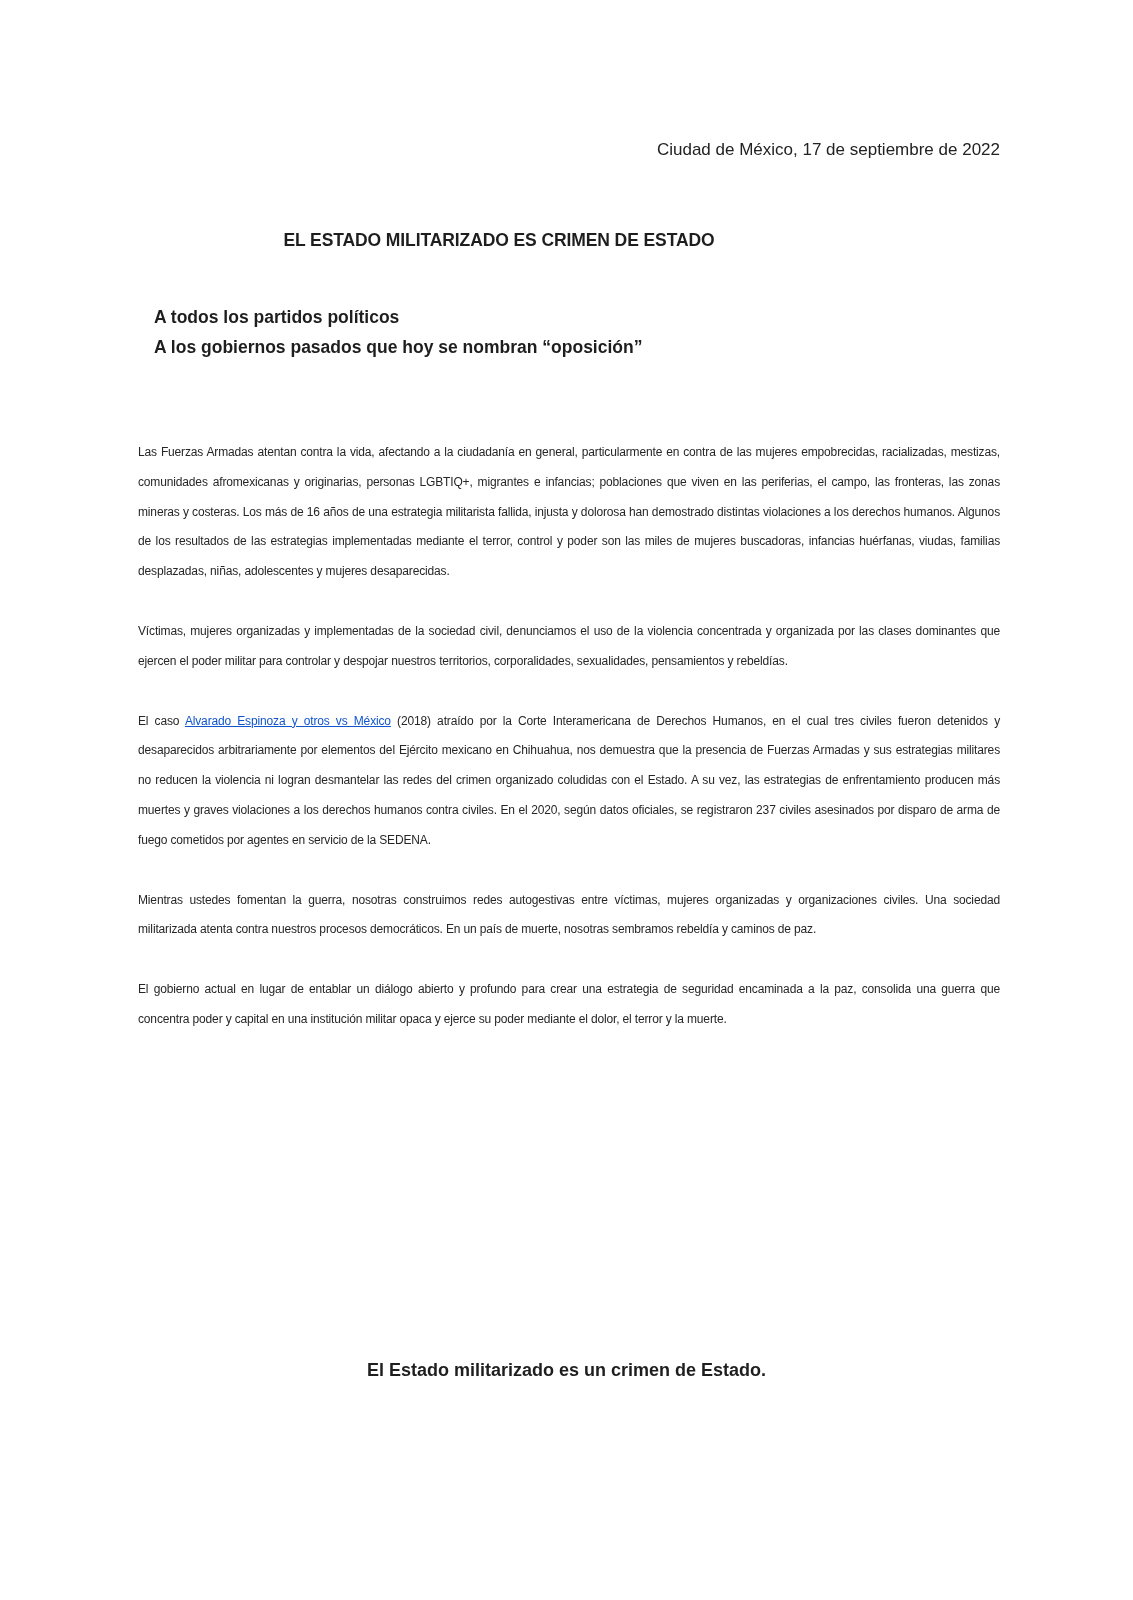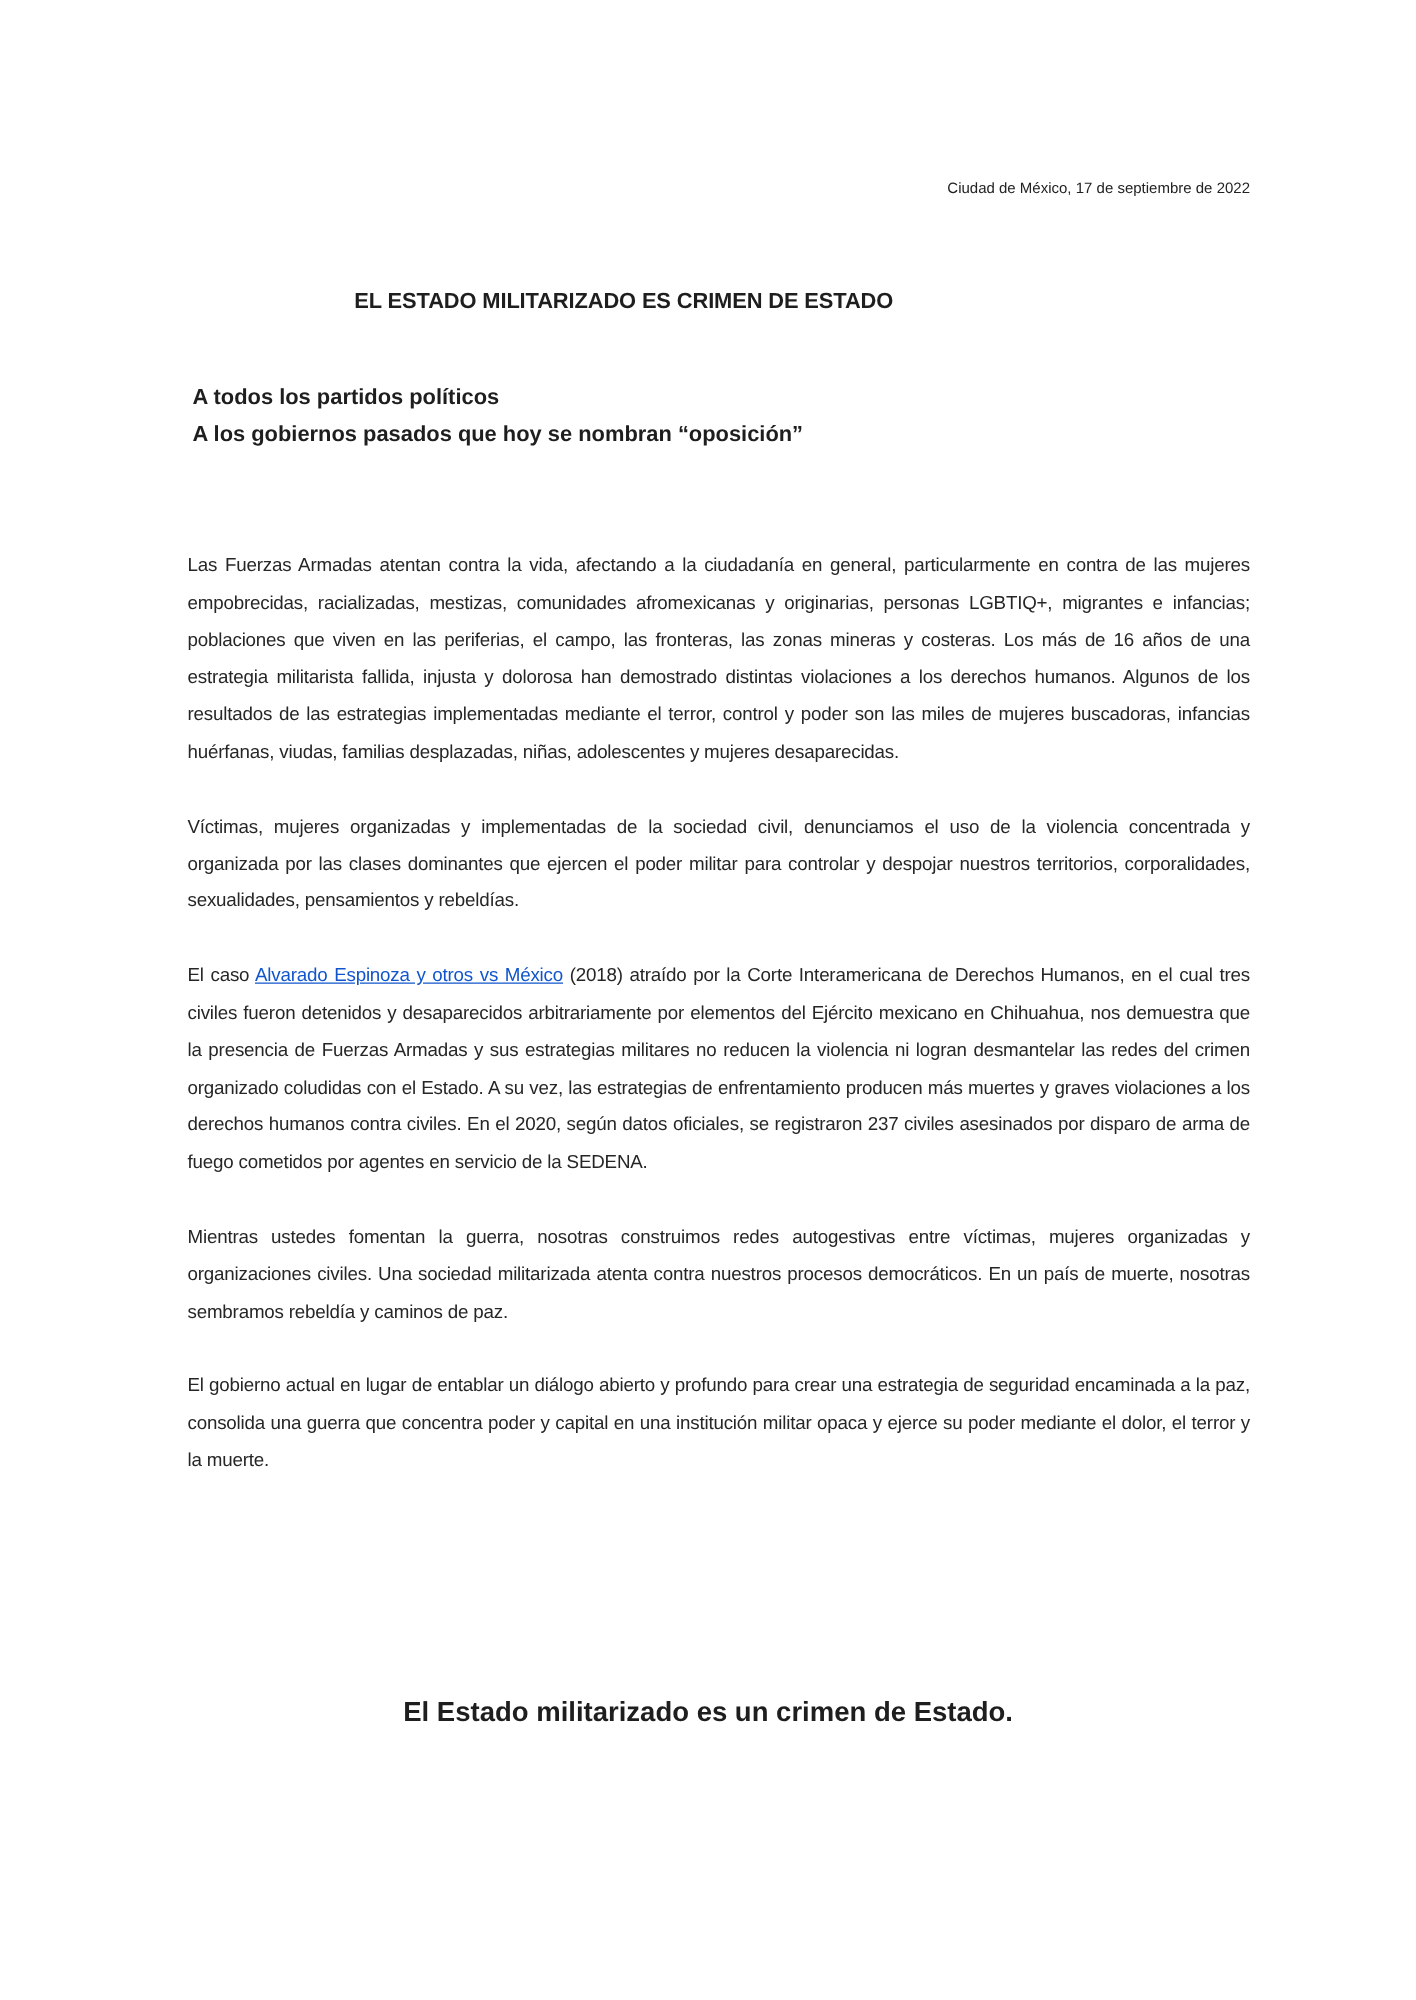--- a/index.html
+++ b/index.html
@@ -19,21 +19,21 @@
       position: absolute;
       left: 0; top: 0;
       width: 1133px;
       height: 1600px;
       background: #ffffff;
     }
     .date {
       position: absolute;
       top: 136px;
       right: 133px;
-      font-size: 12px;
+      font-size: 17px;
       line-height: 28px;
       white-space: nowrap;
       color: #222;
     }
     .title {
       position: absolute;
       top: 227px;
       left: 0;
       width: 998px;
       text-align: center;
@@ -58,37 +58,37 @@
       color: #1e1e1e;
       white-space: nowrap;
     }
     .body {
       position: absolute;
       top: 438px;
       left: 138px;
       width: 862px;
     }
     .body p {
-      margin: 0 0 30px 12px;
-      font-size: 15px;
+      margin: 0 0 30px 0;
+      font-size: 12px;
       line-height: 29.8px;
       text-align: justify;
       color: #262626;
       letter-spacing: -0.15px;
     }
     .body a {
       color: #1155cc;
     }
     .closing {
       position: absolute;
       top: 1356px;
       left: 0;
       width: 1133px;
       text-align: center;
-      font-size: 22px;
+      font-size: 18px;
       line-height: 28px;
       font-weight: bold;
       color: #1e1e1e;
     }
   </style>
 </head>
 <body>
 
 <div class="page">
 

